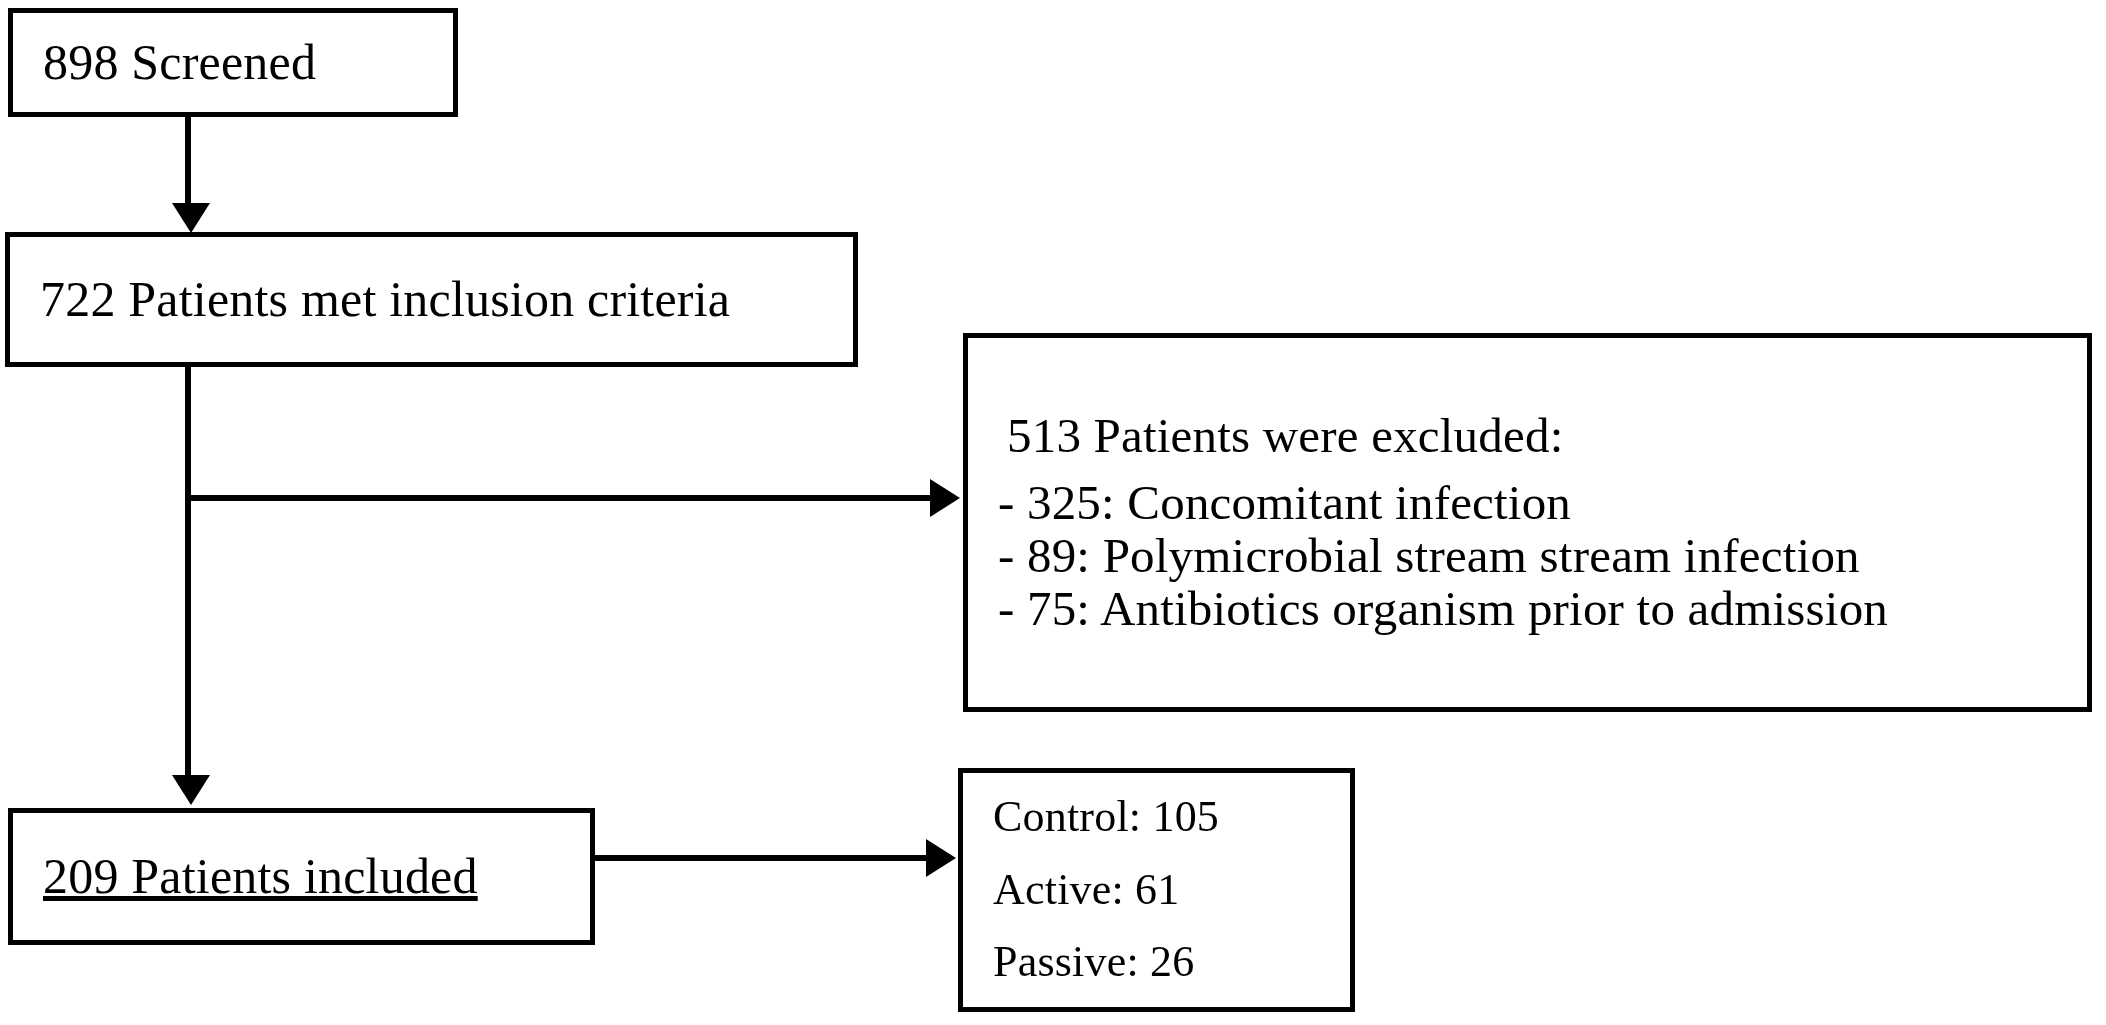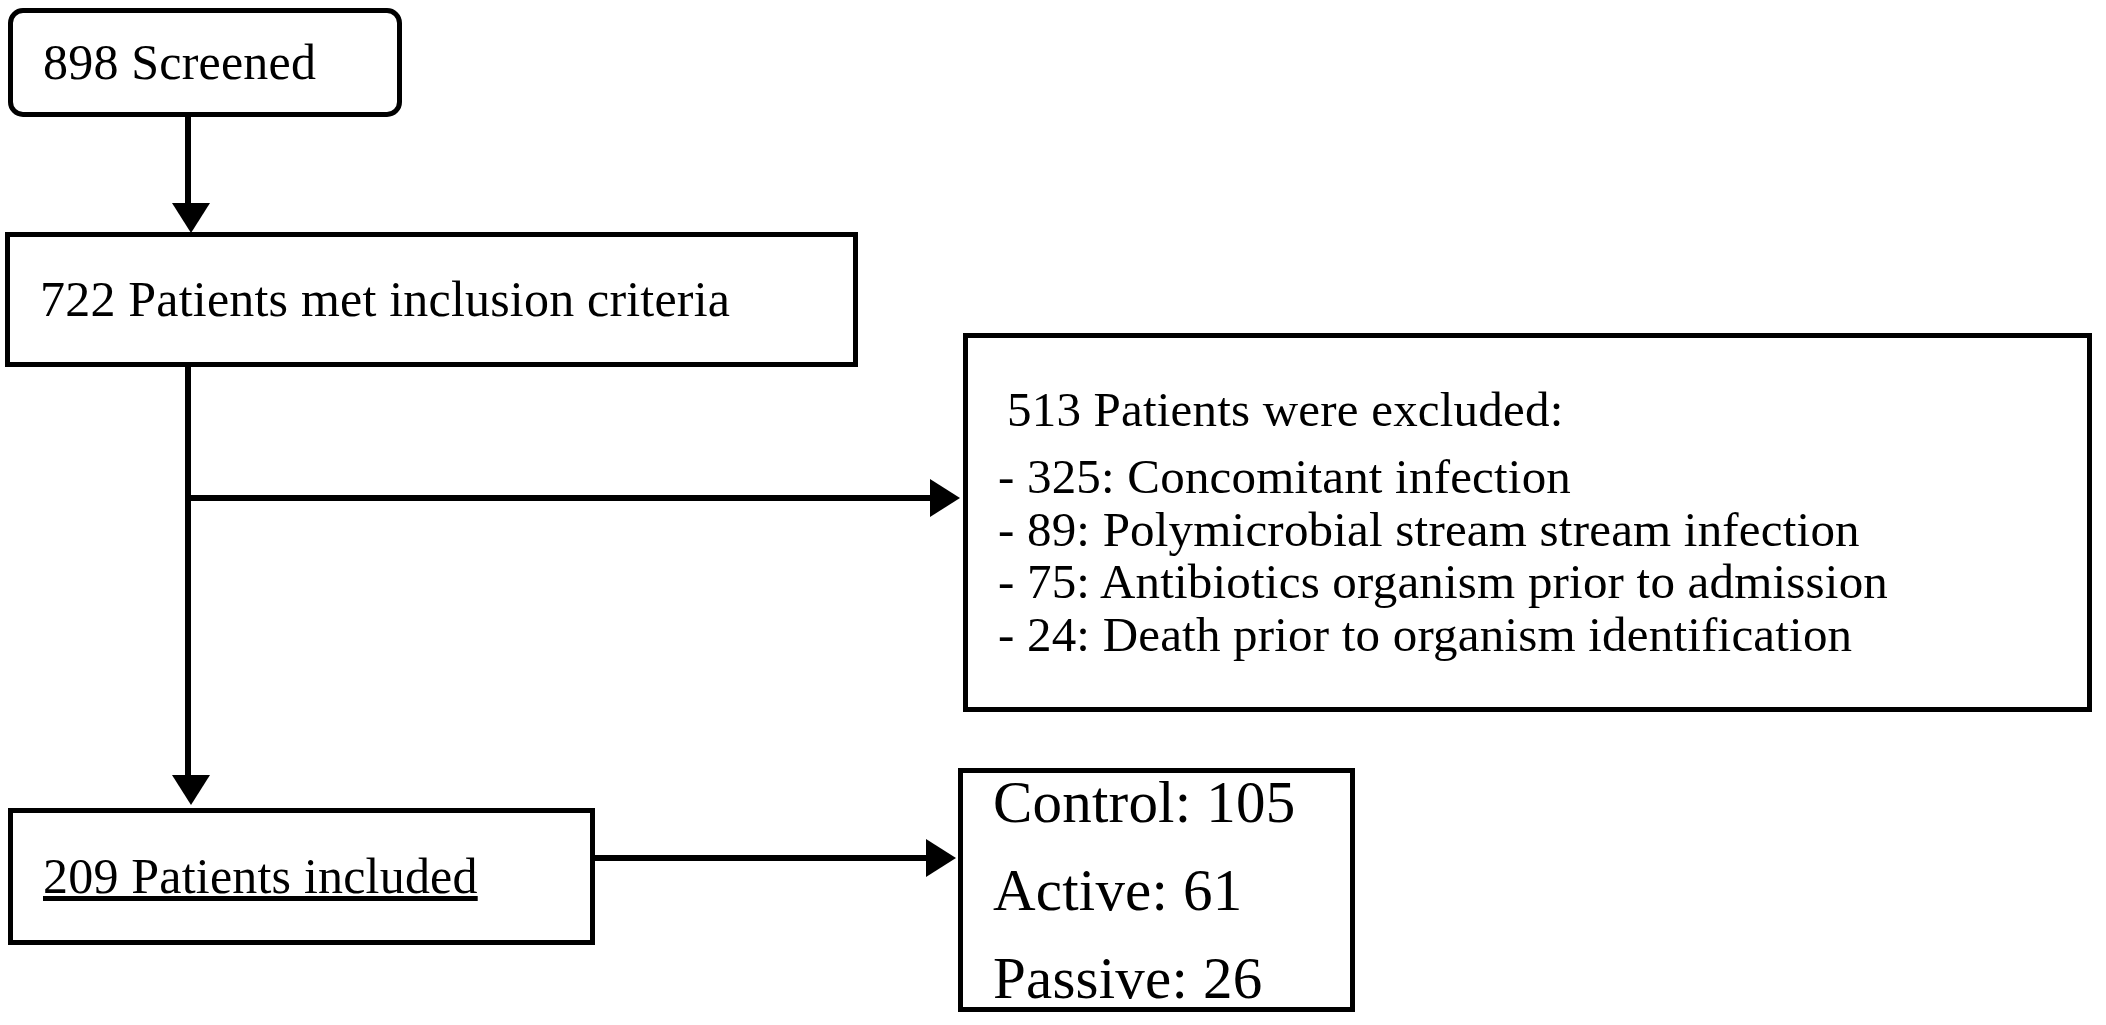--- a/index.html
+++ b/index.html
@@ -26,31 +26,31 @@
     justify-content: center;
   }
   .node .line {
     font-size: 50px;
     line-height: 1.02;
     white-space: nowrap;
     padding-left: 30px;
     letter-spacing: 0.2px;
   }
   
-  #node-screened   { left: 8px;   top: 8px;   width: 394px;  height: 109px; border-radius: 15px; }
+  #node-screened   { left: 8px;   top: 8px;   width: 450px;  height: 109px; }
   #node-inclusion  { left: 5px;   top: 232px; width: 853px;  height: 135px; }
   #node-excluded   { left: 963px; top: 333px; width: 1129px; height: 379px; }
   #node-included   { left: 8px;   top: 808px; width: 587px;  height: 137px; text-decoration: underline; }
   #node-groups     { left: 958px; top: 768px; width: 397px;  height: 244px; }
 
   #node-excluded .line { font-size: 49px; }
   #node-excluded .title { margin-bottom: 14px; padding-left: 39px; }
   #node-excluded .bullet { margin-top: 3px; }
 
-  #node-groups .line { font-size: 59px; }
+  #node-groups .line { font-size: 44px; }
   #node-groups .line + .line { margin-top: 28px; }
 
   
   .conn {
     position: absolute;
     background: #000000;
   }
   .vline { width: 6px; }
   .hline { height: 6px; }
   .arrow-down {
@@ -103,21 +103,20 @@
   <div class="arrow-down" id="conn-inclusion-to-included-head"></div>
 
   <div class="conn hline" id="conn-inclusion-to-excluded-line"></div>
   <div class="arrow-right" id="conn-inclusion-to-excluded-head"></div>
 
   <div class="node" id="node-excluded">
     <div class="line title">513 Patients were excluded:</div>
     <div class="line bullet">- 325: Concomitant infection</div>
     <div class="line bullet">- 89: Polymicrobial stream stream infection</div>
     <div class="line bullet">- 75: Antibiotics organism prior to admission</div>
-    <div class="line bullet">- 24: Death prior to organism identification</div>
   </div>
 
   <div class="node" id="node-included">
     <div class="line">209 Patients included</div>
   </div>
 
   <div class="conn hline" id="conn-included-to-groups-line"></div>
   <div class="arrow-right" id="conn-included-to-groups-head"></div>
 
   <div class="node" id="node-groups">

